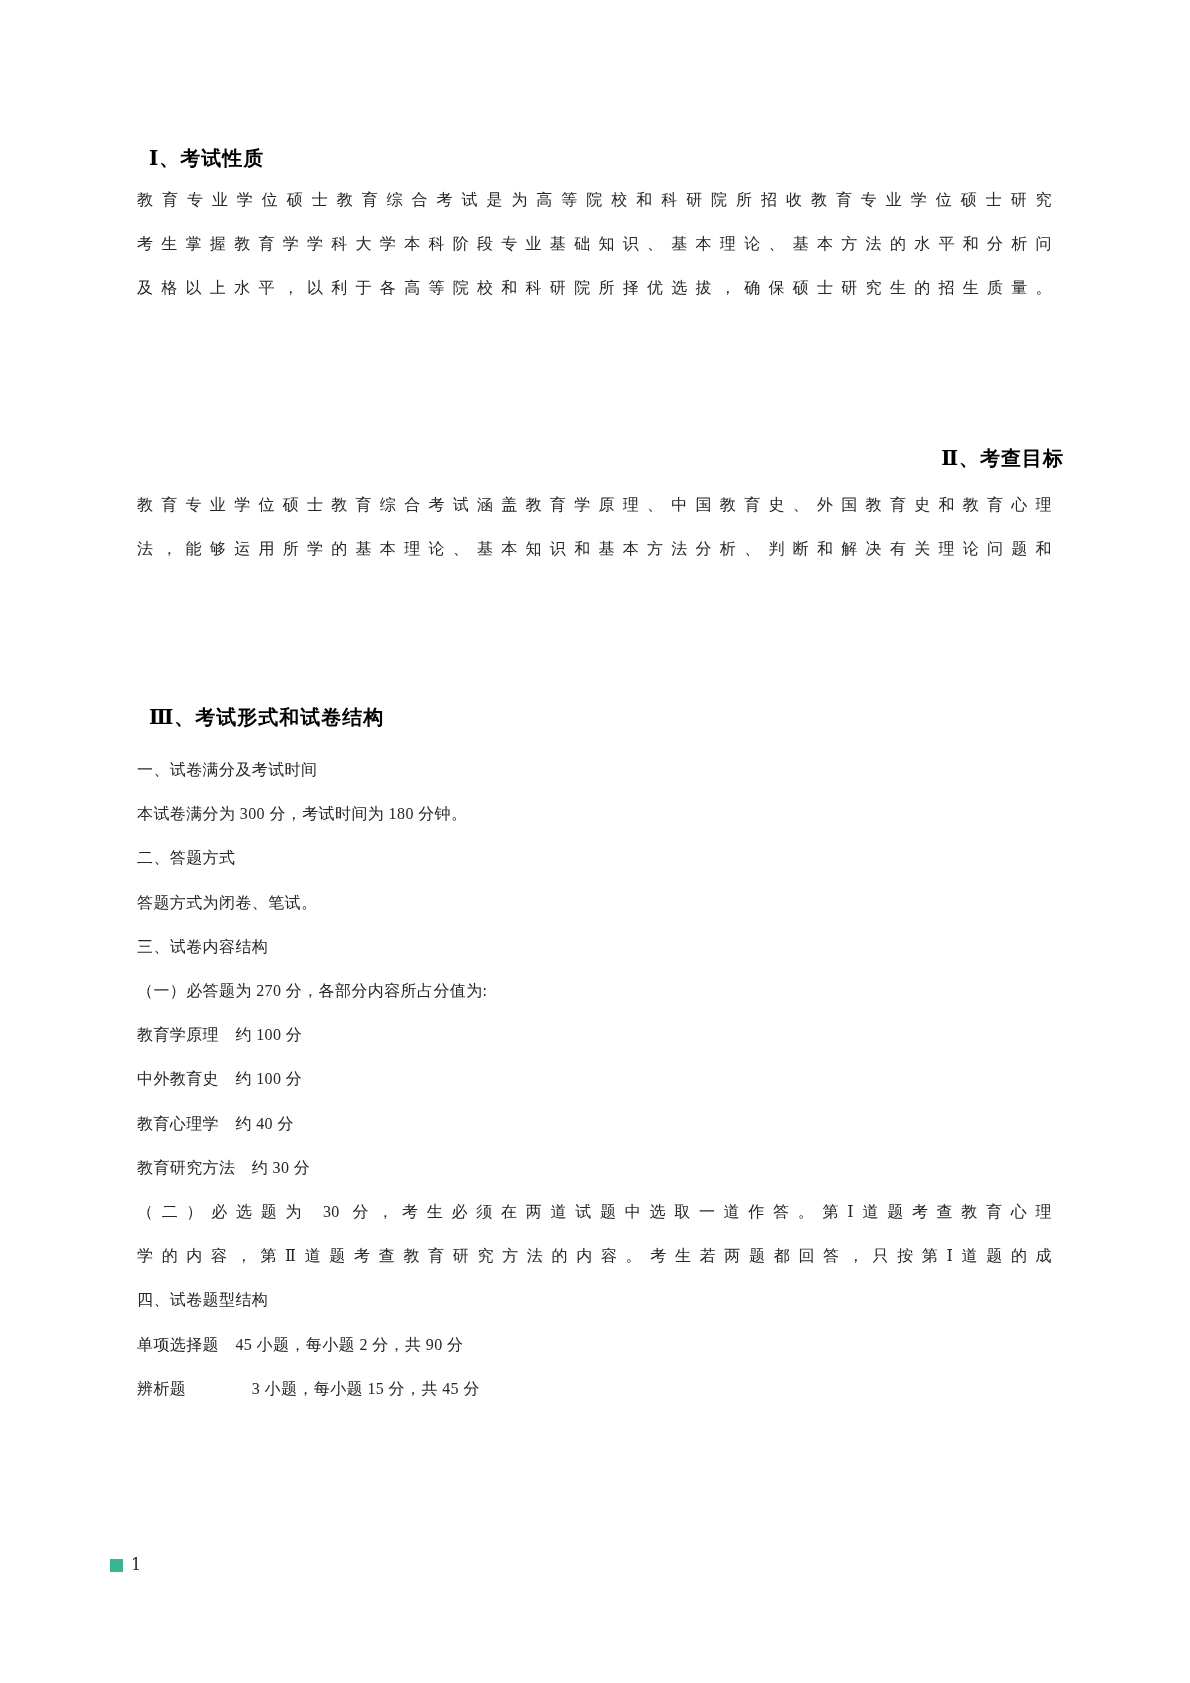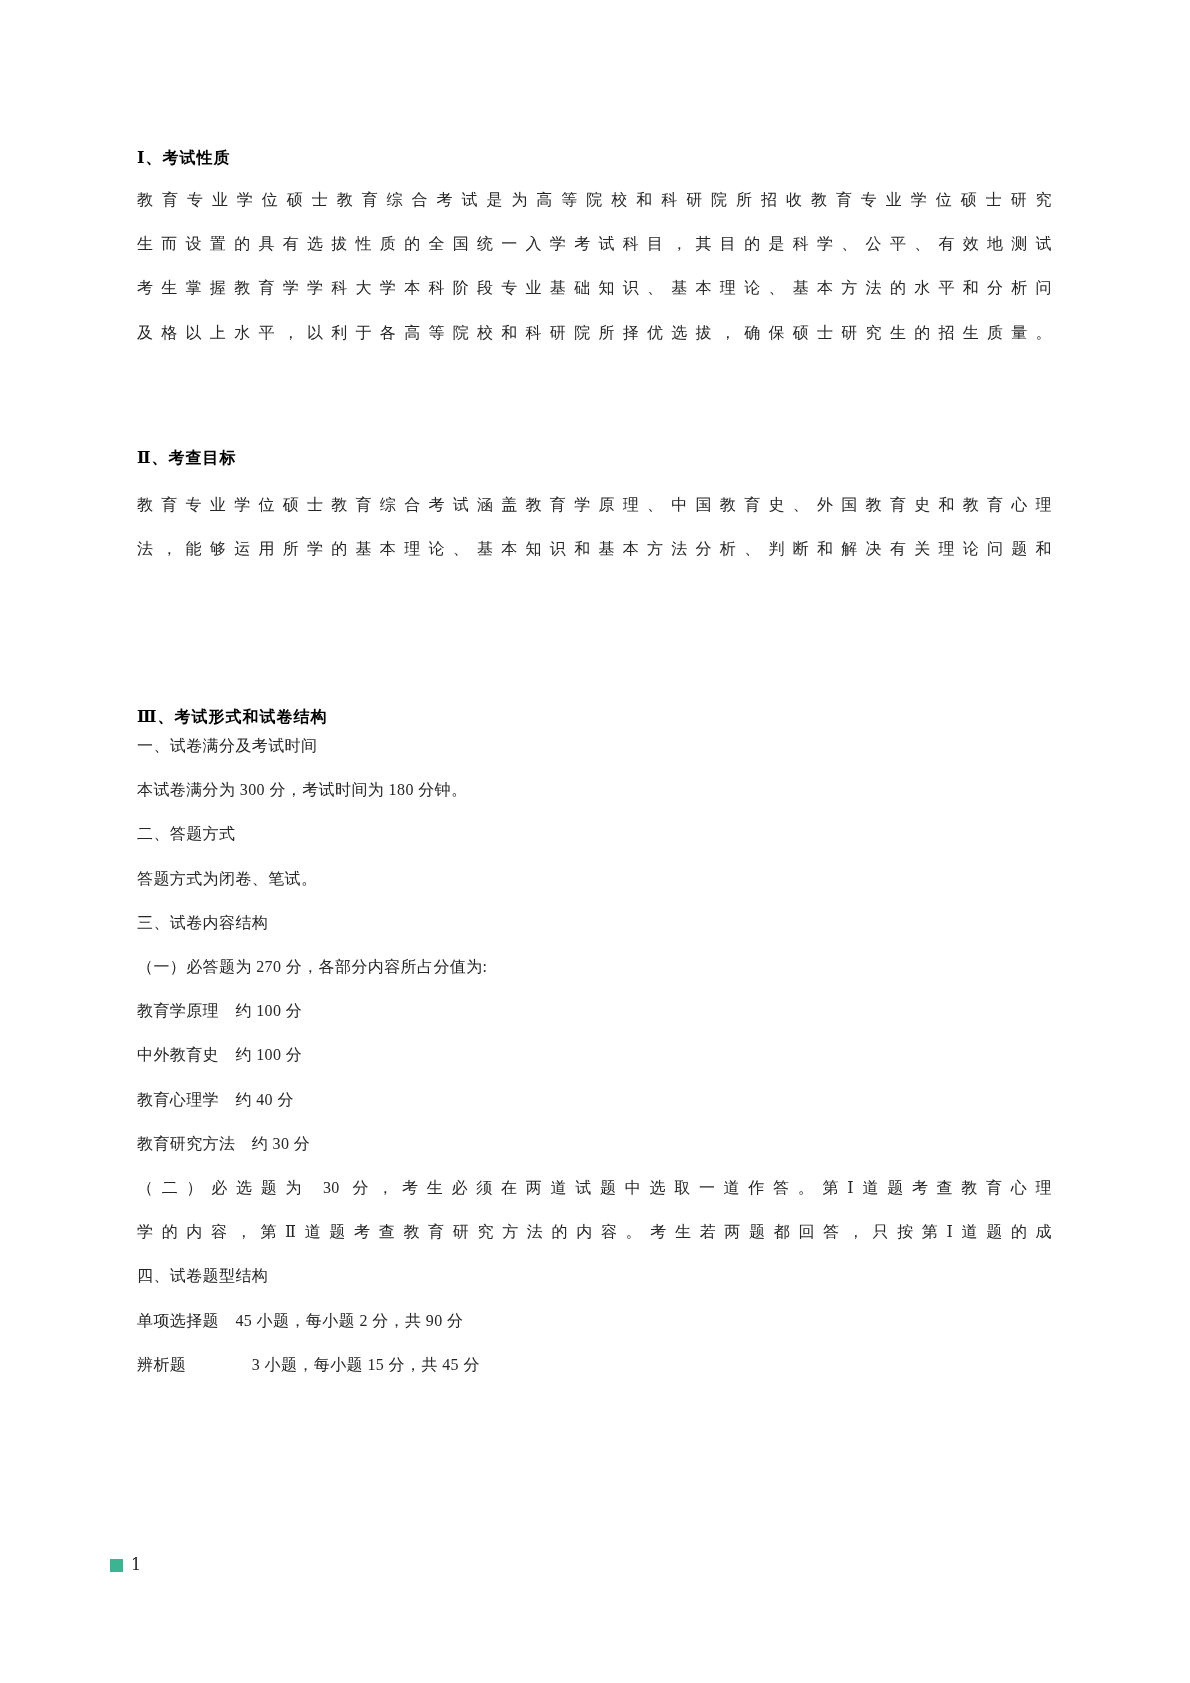--- a/index.html
+++ b/index.html
@@ -15,42 +15,43 @@
     color: #262626;
     overflow: hidden;
   }
   .content-block {
     position: absolute;
     left: 137px;
     width: 915px;
   }
   .heading {
     font-weight: bold;
-    font-size: 16px;
+    font-size: 20px;
     line-height: 34px;
     color: #000000;
     letter-spacing: 1px;
     white-space: pre-wrap;
+    margin-left: 12px;
   }
   .bodyline {
     font-size: 16px;
     line-height: 44.2px;
     white-space: pre-wrap;
     letter-spacing: 0.4px;
   }
   .bodyline.j {
     text-align: justify;
     text-align-last: justify;
   }
   #sec1-heading { top: 141px; }
   #sec1-para    { top: 178px; }
-  #sec2-heading { top: 441px; }
+  #sec2-heading { top: 441px; text-align: right; }
   #sec2-para    { top: 483px; font-family: Liberation Serif, serif; }
   #sec3-heading { top: 700px; }
-  #sec3-body    { top: 724px; }
+  #sec3-body    { top: 748px; }
   .footer {
     position: absolute;
     left: 110px;
     top: 1557px;
     display: flex;
     align-items: center;
   }
   .footer-square {
     width: 13px;
     height: 13px;
@@ -64,21 +65,20 @@
     line-height: 16px;
   }
 </style>
 </head>
 <body>
 
 <div class="content-block heading" id="sec1-heading">Ⅰ、考试性质</div>
 
 <div class="content-block" id="sec1-para">
     <div class="bodyline j">教育专业学位硕士教育综合考试是为高等院校和科研院所招收教育专业学位硕士研究</div>
-    <div class="bodyline j">生而设置的具有选拔性质的全国统一入学考试科目，其目的是科学、公平、有效地测试</div>
     <div class="bodyline j">考生掌握教育学学科大学本科阶段专业基础知识、基本理论、基本方法的水平和分析问</div>
     <div class="bodyline j">及格以上水平，以利于各高等院校和科研院所择优选拔，确保硕士研究生的招生质量。</div>
   </div>
 
 <div class="content-block heading" id="sec2-heading">Ⅱ、考查目标</div>
 
 <div class="content-block" id="sec2-para">
     <div class="bodyline j">教育专业学位硕士教育综合考试涵盖教育学原理、中国教育史、外国教育史和教育心理</div>
     <div class="bodyline j">法，能够运用所学的基本理论、基本知识和基本方法分析、判断和解决有关理论问题和</div>
   </div>

